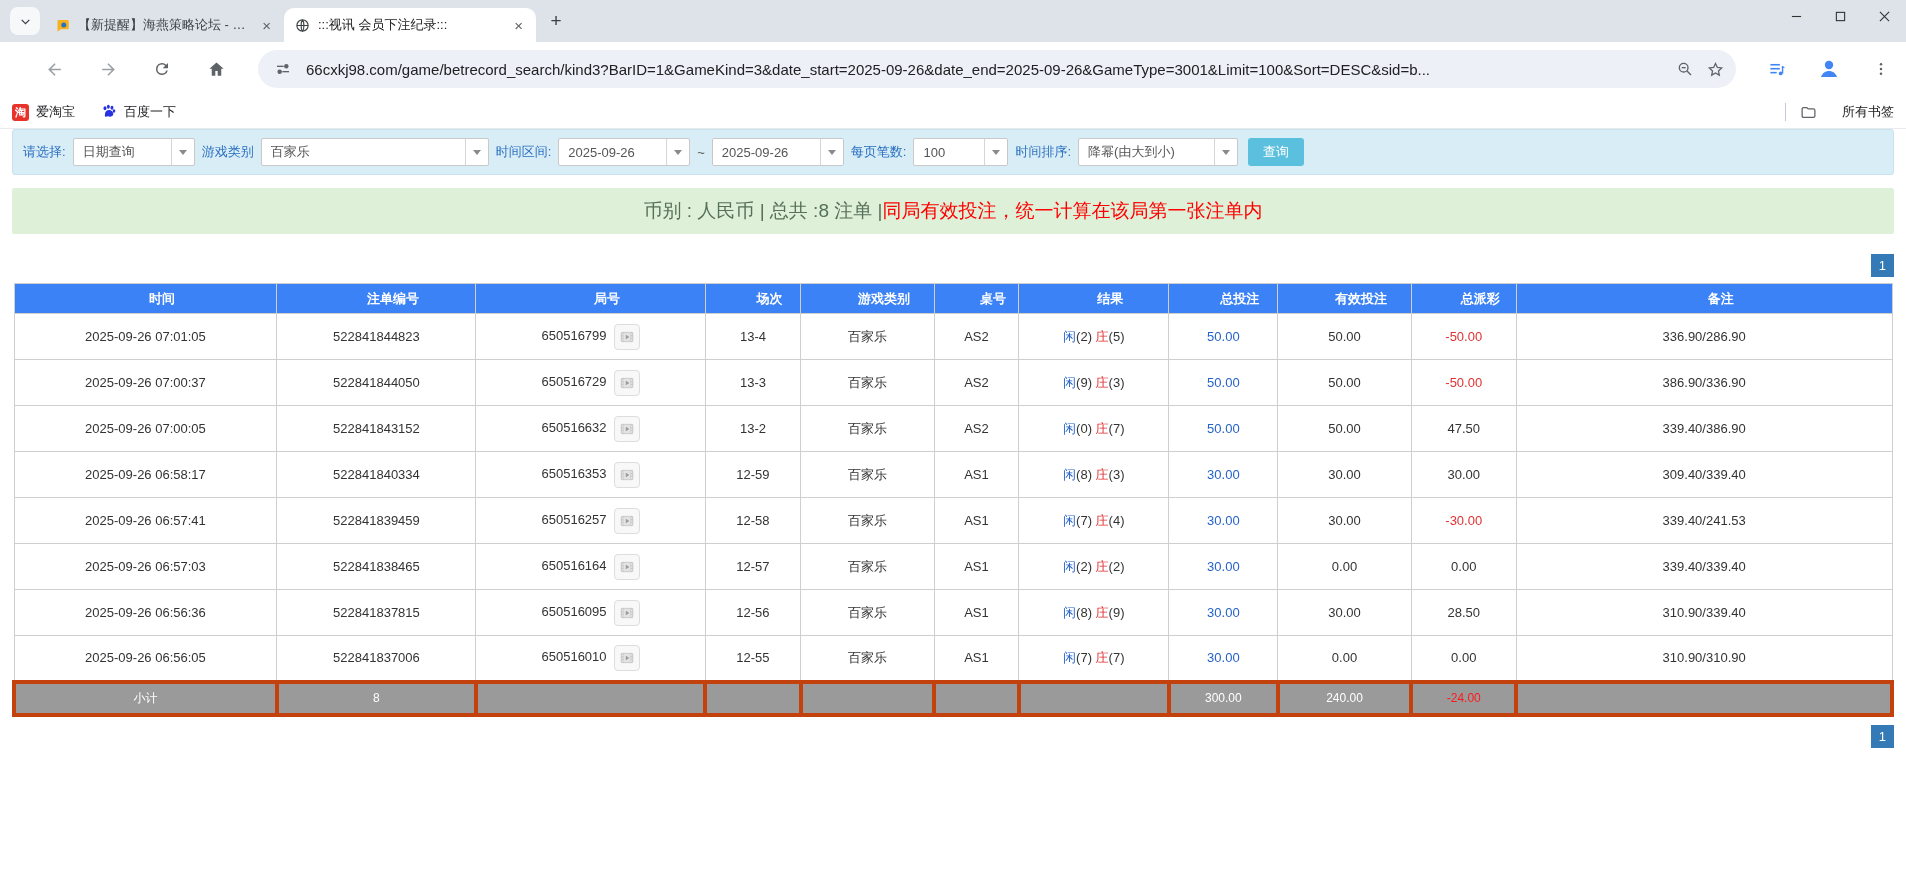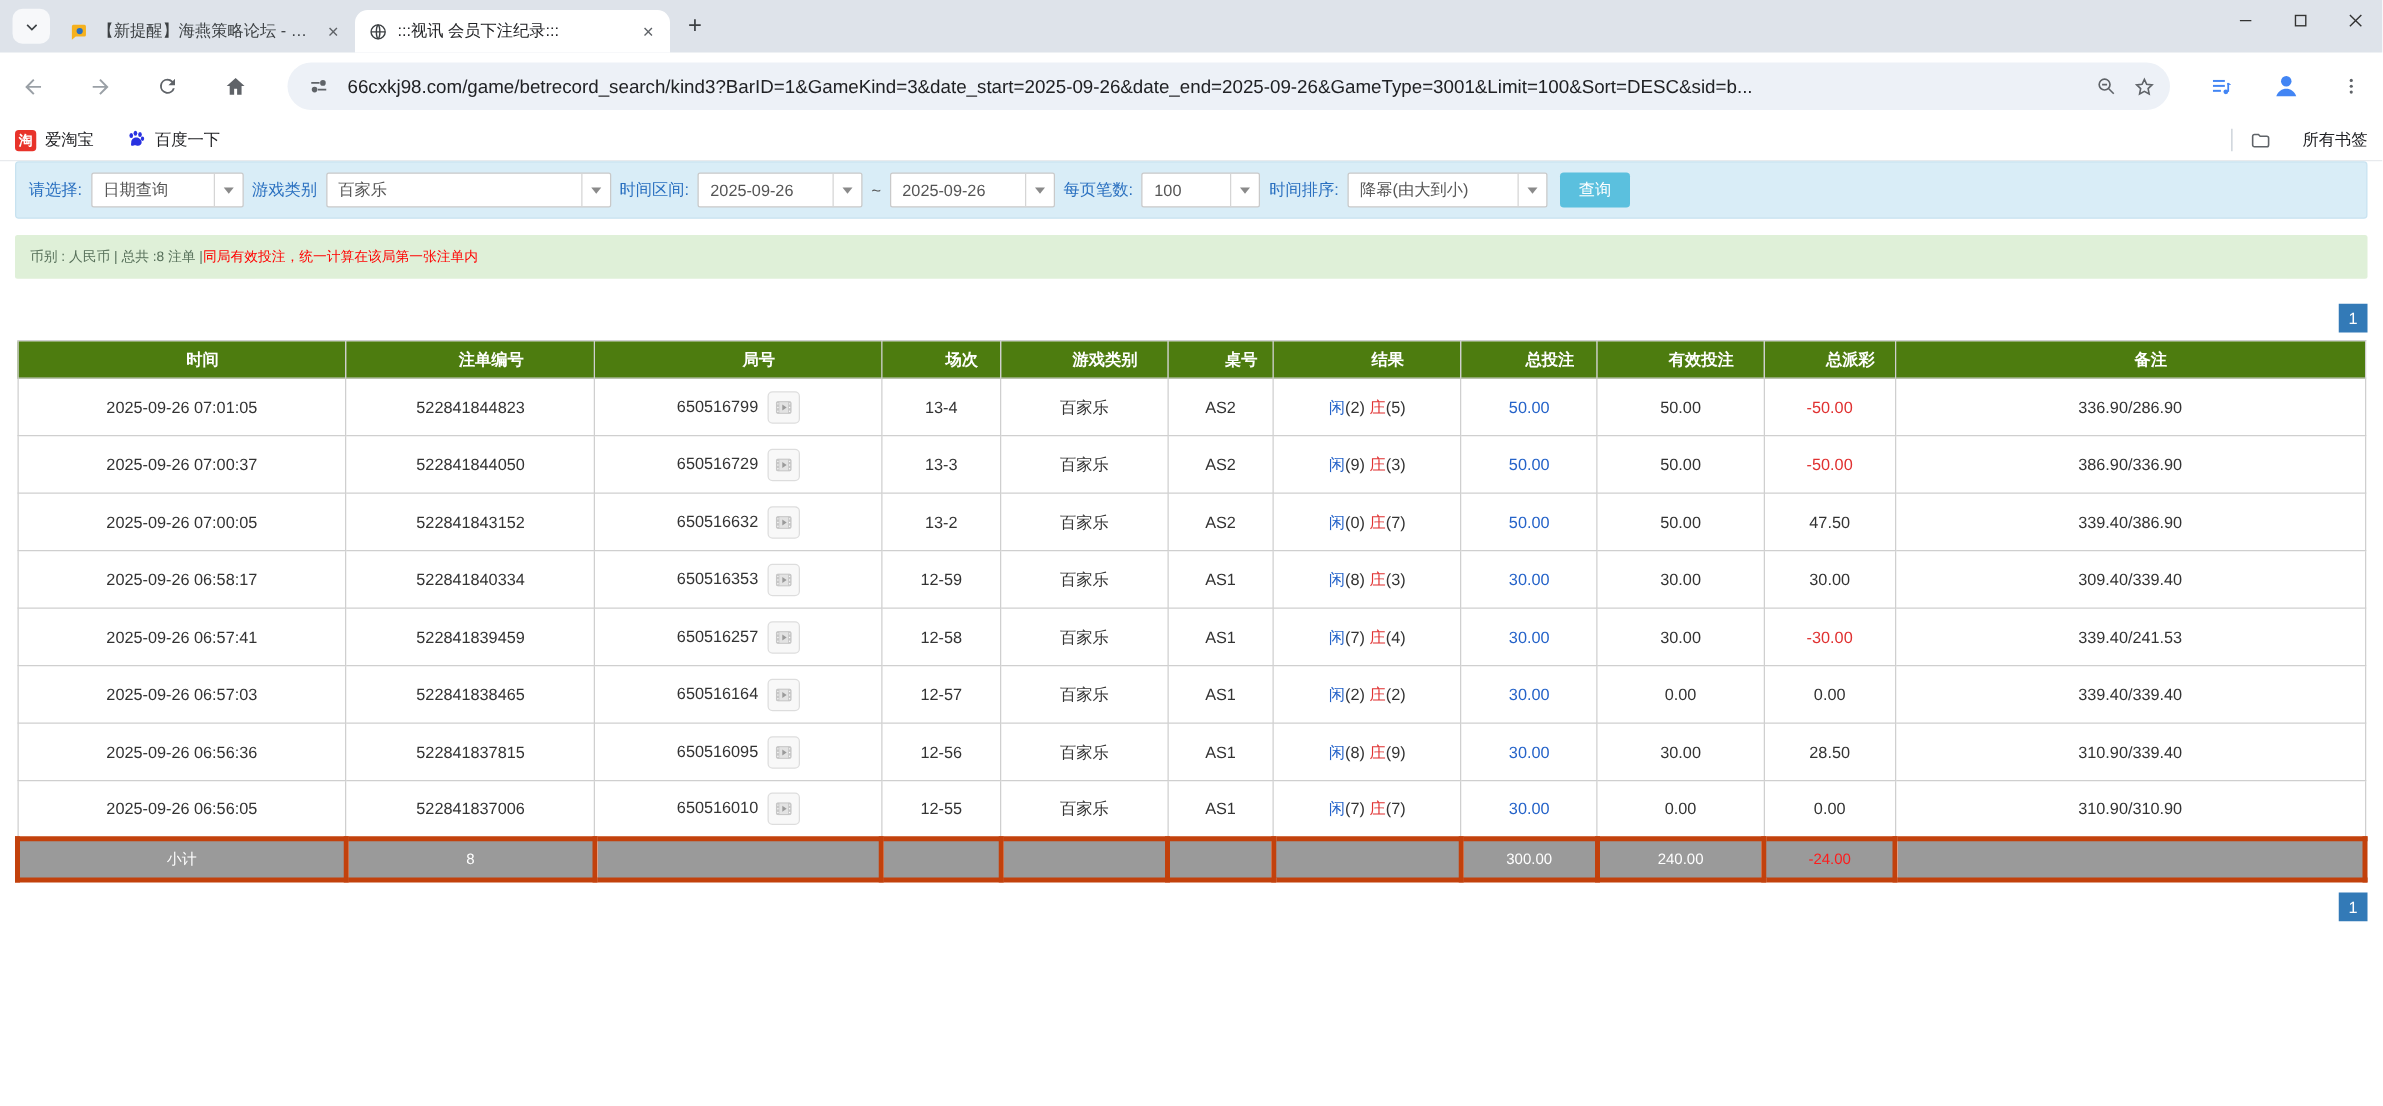--- a/index.html
+++ b/index.html
@@ -17,21 +17,21 @@
   .tab.inactive { width:240px; }
   .tab.active { width:252px; background:#fff; color:#202124; }
   .tab-title { flex:1; white-space:nowrap; overflow:hidden; text-overflow:ellipsis; }
   .tab-close { font-size:15px; color:#5f6368; padding:0 3px; cursor:pointer; line-height:1; }
   .favicon { width:16px; height:16px; flex:0 0 16px; display:flex; align-items:center; justify-content:center; }
   .new-tab-btn { width:28px; height:28px; border:none; background:transparent; font-size:19px;
     color:#3c4043; margin:0 0 7px 6px; cursor:pointer; }
   .win-controls { position:absolute; right:0; top:0; height:32px; display:flex; }
   .win-btn { width:44px; height:32px; display:flex; align-items:center; justify-content:center; cursor:pointer; }
 
-  .toolbar { height:54px; background:#fff; display:flex; align-items:center; padding:0 8px; gap:18px; }
+  .toolbar { height:54px; background:#fff; display:flex; align-items:center; padding:0 8px; gap:18px;margin-left:28px; }
   .nav-btn { width:36px; height:36px; border:none; background:transparent; border-radius:50%;
     display:flex; align-items:center; justify-content:center; cursor:pointer; flex:0 0 36px; }
   .omnibox { flex:1; height:38px; background:#edf1f7; border-radius:19px; display:flex;
     align-items:center; padding:0 6px 0 10px; margin:0 6px; min-width:0; }
   .omnibox .url { flex:1; font-size:15px; color:#202124; white-space:nowrap; overflow:hidden;
     text-overflow:ellipsis; margin:0 8px; }
   .omni-icon { width:30px; height:30px; display:flex; align-items:center; justify-content:center;
     flex:0 0 30px; cursor:pointer; }
   .avatar-btn { width:34px; height:34px; display:flex; align-items:center; justify-content:center; cursor:pointer; }
 
@@ -56,31 +56,31 @@
   .sel-val { padding:0 9px; color:#555; flex:1; white-space:nowrap; overflow:hidden; }
   .sel-arrow { width:23px; align-self:stretch; border-left:1px solid #d5d5d5;
     display:flex; align-items:center; justify-content:center; }
   .caret { width:0; height:0; border-left:4px solid transparent; border-right:4px solid transparent;
     border-top:5px solid #8a8a8a; }
   .tilde { color:#555; }
   .search-btn { background:#5bc0de; color:#fff; border:none; border-radius:3px; height:28px;
     padding:0 15px; font-size:13px; cursor:pointer; margin-left:3px; }
 
   .summarybar { margin-top:13px; background:#dff0d8; border-radius:2px; padding:10px 12px;
-    display:flex; justify-content:flex-start; align-items:center; font-size:11px; }
+    display:flex; justify-content:center; align-items:center; font-size:19px; }
   .summary-left { color:#57705a; }
   .summary-right { color:#f00; }
 
   .pagination { text-align:right; margin:20px 0 6px; }
   .pagination.bottom { margin:8px 0 0; }
   .page-btn { display:inline-block; background:#337ab7; color:#fff; font-size:13px;
     padding:4px 8px; cursor:pointer; }
 
   table.bet { width:100%; border-collapse:collapse; font-size:13px; color:#333; table-layout:fixed; }
-  table.bet th { background:#4d7c0f; color:#fff; font-weight:bold; height:30px;
+  table.bet th { background:#3b82f6; color:#fff; font-weight:bold; height:30px;
     border:1px solid #cfcfcf; font-size:13px;padding-left:33px; }
   table.bet td { border:1px solid #cfcfcf; text-align:center; height:46px; background:#fff;
     overflow:hidden; white-space:nowrap; }
   .film-btn { display:inline-flex; width:26px; height:26px; border:1px solid #ddd; background:#f8f8f8;
     border-radius:4px; align-items:center; justify-content:center; vertical-align:middle;
     margin-left:7px; cursor:pointer; }
   .res-player { color:#2563c9;margin-top:47px; }
   .res-banker { color:#e03131; }
   .res-num { color:#333; }
   .bet-link { color:#2563c9; cursor:pointer; }

